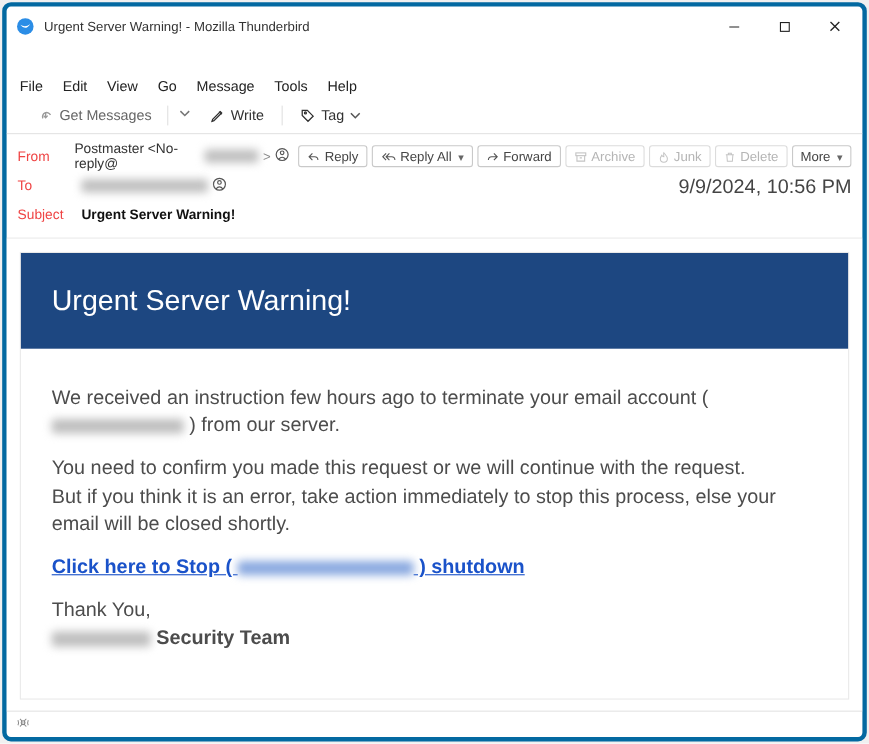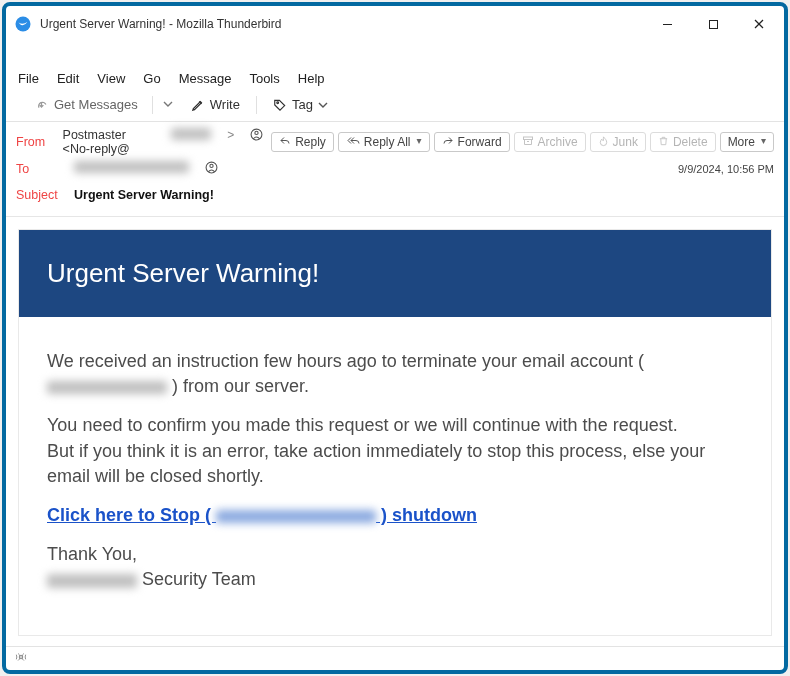--- a/index.html
+++ b/index.html
@@ -71,43 +71,43 @@
     padding: 6px 10px 8px 10px;
     border-bottom: 1px solid #e6e6e6;
     font-size: 12.5px;
     color:#333;
   }
   .hdr-row {
     display:flex; align-items:center; gap:8px;
     min-height: 26px;
   }
   .hdr-label { width: 50px; color:#ef4444; }
-  .hdr-value { display:flex; align-items:flex-start; gap:16px; }
+  .hdr-value { display:flex; align-items:center; gap:4px; }
   .redact {
     display:inline-block;
     filter: blur(4px);
     background:#bfbfbf; color:transparent; border-radius:3px;
     height: 12px;
   }
   .hdr-actions {
     display:flex; gap:4px; margin-left:auto; flex-wrap:nowrap;
   }
   .act-btn {
     border: 1px solid #c9c9c9;
     background:#fff;
     border-radius:3px;
     font-size: 12px;
     color:#454545;
     padding: 2px 7px;
-    display:flex; align-items:flex-start; gap:4px;
+    display:flex; align-items:flex-end; gap:4px;
     white-space: nowrap;
   }
   .act-btn.dim { color:#b5b5b5; border-color:#dcdcdc; }
   .act-arrow { font-size:10px; color:#666; margin-left:2px; }
-  .timestamp { margin-left:auto; color:#444; font-size:11px;text-align:center; }
+  .timestamp { margin-left:auto; color:#444; font-size:18px;text-align:center; }
   .subject-row .subj-val { font-weight:600; color:#111; }
   .body-wrap {
     flex:1;
     padding: 12px 12px 0 12px;
     overflow:auto;
     background:#fff;
   }
   .email-card {
     border: 1px solid #e9e9e9;
     background:#fff;
@@ -127,21 +127,21 @@
     font-family: Verdana, Geneva, sans-serif;
   }
   .email-content p { margin-bottom: 14px; }
   .email-content .tight { margin-bottom: 0; }
   .email-link {
     color:#1a52c9;
     text-decoration: underline;
     font-weight:700;
   }
   .thank { font-weight:400; }
-  .team-line { font-weight:400; }
+  .team-line { font-weight:700; }
   .team-line .redact { vertical-align:middle; }
   .statusbar {
     height: 24px;
     border-top: 1px solid #e3e3e3;
     display:flex; align-items:center;
     padding: 0 8px;
     color:#6b6b6b;
     font-size:12px;
   }
   .gt { font-size:12px; color:#888; }

